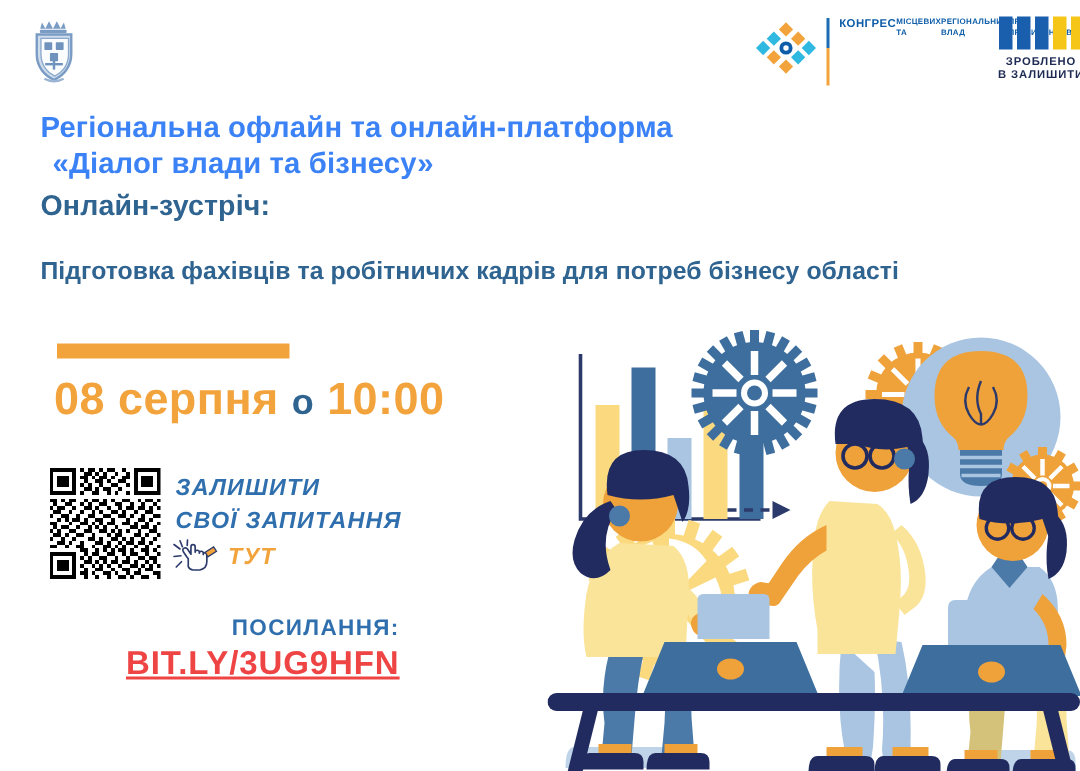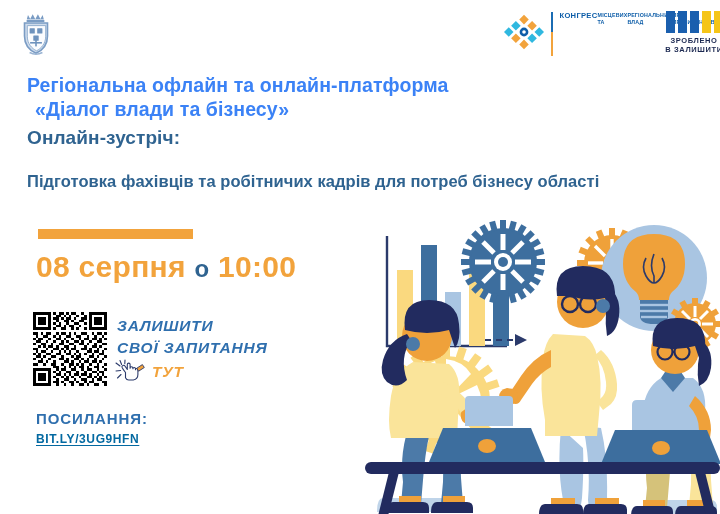--- a/index.html
+++ b/index.html
@@ -64,23 +64,23 @@
   
   .qrblock { position:absolute; left:33px; top:312px; display:flex; align-items:flex-start; gap:10px; }
   .qr { width:74px; height:74px; background:#fff; display:block; }
   .qr-text { padding-top:3px;font-style:italic; }
   .qr-text .ql { font-size:15.5px; font-weight:bold; color:#2f6fae; letter-spacing:0.8px; line-height:1.42; display:block; }
   .qr-text .ql3 { display:flex; align-items:flex-end; gap:4px; }
   .hand-icon { width:34px; height:24px; display:block; margin-left:-3px; }
   .tut { font-size:15.5px; font-weight:bold; color:#f2a33c; letter-spacing:0.8px; }
 
   
-  .linkblock { position:absolute; left:36px; top:409px; }
+  .linkblock { position:absolute; left:36px; top:409px;text-align:right; }
   .linkblock .lbl { font-size:15px; font-weight:bold; color:#2f6fae; letter-spacing:0.9px; display:block; line-height:1.35; }
-  .linkblock .url { font-size:12px; font-weight:bold; color:#0369a1; letter-spacing:0.6px; text-decoration:underline; text-underline-offset:2px; display:inline-block; }
+  .linkblock .url { font-size:22px; font-weight:bold; color:#ef4444; letter-spacing:0.6px; text-decoration:underline; text-underline-offset:2px; display:inline-block;margin-left:48px; }
 
   
   .illo { position:absolute; left:365px; top:210px; width:355px; height:304px; }
   .illo svg { display:block; }
 </style>
 </head>
 <body>
 
 <div class="poster">
 

